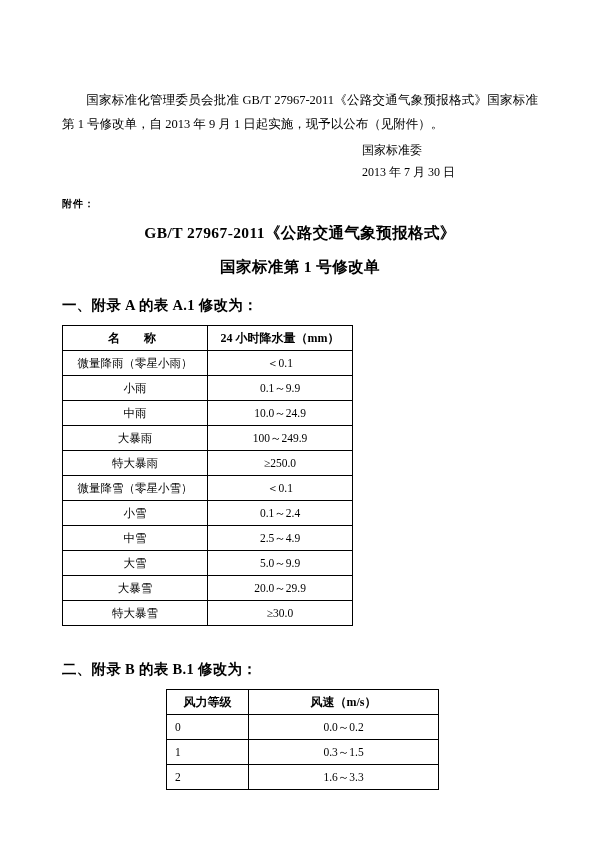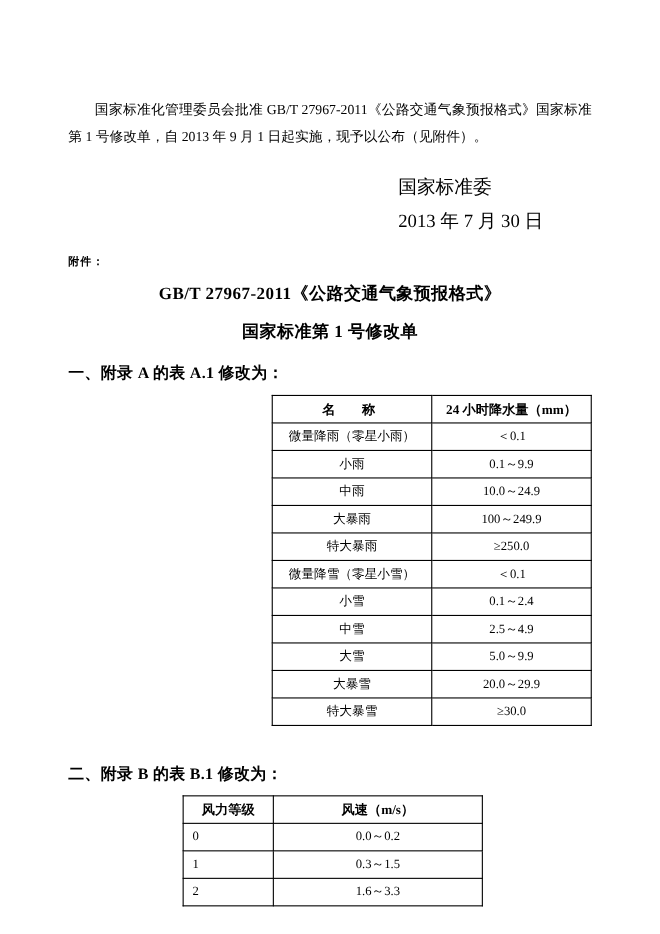--- a/index.html
+++ b/index.html
@@ -27,23 +27,23 @@
   .intro {
     font-size: 12.5px;
     line-height: 1.95;
     text-align: justify;
     margin: 0 0 2px 0;
   }
   .intro .indent { display: inline-block; width: 24px; }
 
   
   .signature {
-    margin-top: 17px;
+    margin-top: 2px;
     padding-left: 300px;
-    font-size: 17px;
+    font-size: 12px;
     line-height: 1.85;
   }
   .sig-line { white-space: nowrap; }
 
   
   .attach-label {
     margin-top: 14px;
     font-size: 10px;
     font-weight: bold;
     letter-spacing: 1px;
@@ -68,21 +68,21 @@
   
   .section-heading {
     margin-top: 18px;
     font-size: 14.5px;
     font-weight: bold;
     letter-spacing: 0.3px;
   }
   .section-heading.second { margin-top: 34px; }
 
   
-  .tbl-wrap { display: flex; justify-content: flex-end; }
+  .tbl-wrap { display: flex; justify-content: flex-start; }
   .tbl-wrap.left { justify-content: flex-start; padding-left: 104px; }
 
   table.doc-table {
     border-collapse: collapse;
     margin-top: 10px;
     font-size: 11.5px;
     table-layout: fixed;
   }
   table.doc-table th,
   table.doc-table td {

